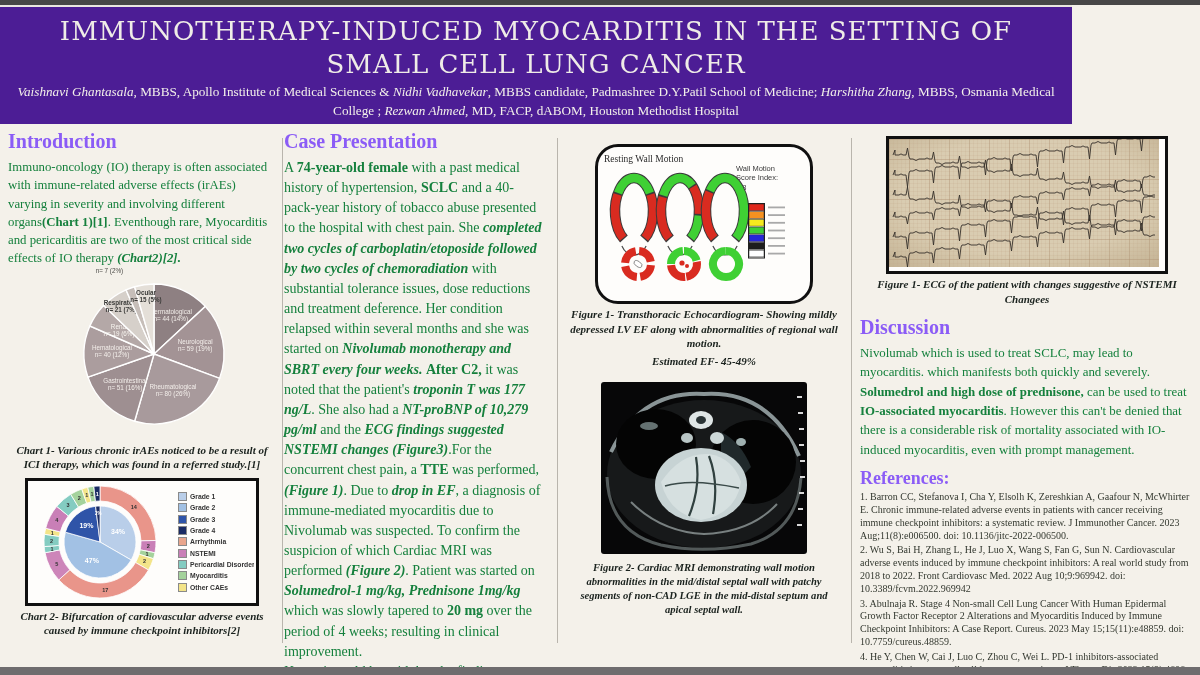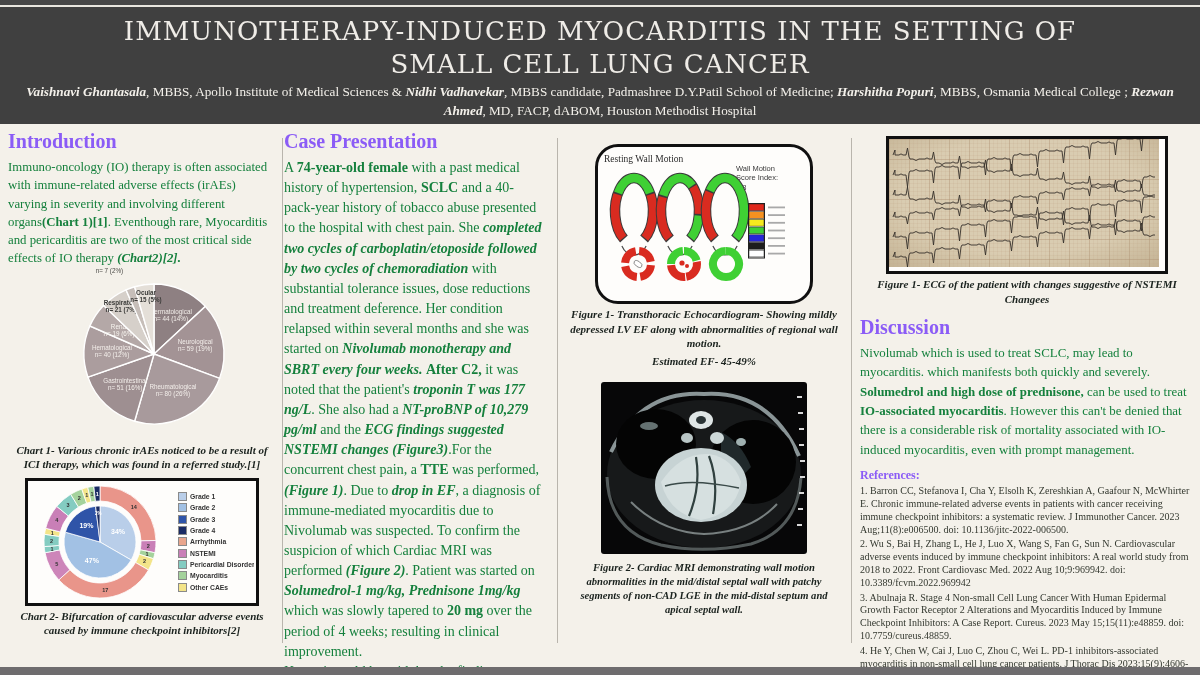--- a/index.html
+++ b/index.html
@@ -1,25 +1,25 @@
 <!DOCTYPE html>
 <html><head>
 <meta charset="utf-8">
 <style>
   html,body{margin:0;padding:0;}
   body{width:1200px;height:675px;position:relative;overflow:hidden;
        background:#f4f1ea;font-family:"Liberation Serif",serif;}
   .top-strip{position:absolute;top:0;left:0;width:1200px;height:5px;background:#474747;}
   .bottom-strip{position:absolute;bottom:0;left:0;width:1200px;height:8px;background:#6e6c6e;}
-  .header{position:absolute;top:5px;left:0;width:1200px;height:117px;background:#404040;
+  .header{position:absolute;top:5px;left:0;width:1072px;height:117px;background:#4c1d95;
           border-top:2px solid #e9e6df;text-align:center;}
   .title{margin:8px auto 2px;max-width:1010px;color:#efece7;font-family:"DejaVu Serif",serif;
          font-size:26px;line-height:1.25;letter-spacing:1px;text-transform:uppercase;font-weight:normal;}
   .authors{margin:2px auto 0;max-width:1150px;color:#f3f0ea;font-size:13.2px;line-height:1.45;}
-  .authors .b{font-weight:bold}
+  .authors .b{font-weight:normal}
   .col{position:absolute;top:130px;}
   #col1{left:8px;width:268px;}
   #col2{left:284px;width:258px;}
   #col3{left:566px;width:276px;top:132px;}
   #col4{left:860px;width:334px;top:132px;}
   .vdiv{position:absolute;top:138px;height:505px;width:1px;background:#b9b5ad;}
   h2{margin:0 0 5px 0;font-size:20px;color:#8b5cf6;font-family:"Liberation Serif",serif;}
   .para{font-size:12.8px;line-height:1.43;color:#15803d;white-space:pre-wrap;}
   #col2 .para{font-size:14px;line-height:1.44;}
   .b{font-weight:bold}.i{font-style:italic}
@@ -29,33 +29,33 @@
   .framed{border:3px solid #101010;background:#fefdfb;}
   #chart2-box{width:228px;height:122px;margin:6px auto 0;display:flex;align-items:center;}
   #chart2-legend{width:76px;padding-left:2px;}
   .lg-row{display:flex;align-items:center;height:11.4px;white-space:nowrap;overflow:hidden;}
   .lg-sw{width:7px;height:7px;border:1px solid #8a8a8a;margin-right:3px;flex:0 0 auto;}
   .lg-tx{font-size:6.8px;font-weight:bold;color:#333;font-family:"Liberation Sans",sans-serif;}
   #fig1-box{width:212px;margin:12px auto 0;border-radius:23px;}
   #fig2-wrap{width:206px;margin:14px auto 0;}
   #fig3-box{width:276px;margin:4px auto 0;}
   #discussion{margin-top:10px;}
-  #refs-heading{font-size:12px;margin:8px 0 2px;}
+  #refs-heading{font-size:18px;margin:8px 0 2px;}
   .ref{font-size:10px;line-height:1.28;color:#33382f;margin-bottom:2px;}
   svg text{font-family:"Liberation Sans",sans-serif;}
   svg .serif{font-family:"Liberation Serif",serif;}
 </style>
 </head>
 <body>
 
 <div class="top-strip"></div>
 
 <div class="header">
   <div class="title">Immunotherapy-Induced Myocarditis in the Setting of Small Cell Lung Cancer</div>
-  <div class="authors"><span class="b i">Vaishnavi Ghantasala</span>, MBBS, Apollo Institute of Medical Sciences  &amp;  <span class="b i">Nidhi Vadhavekar</span>, MBBS candidate, Padmashree D.Y.Patil School of Medicine; <span class="b i">Harshitha Popuri</span>, MBBS, Osmania Medical College ; <span class="b i">Rezwan Ahmed</span>, MD, FACP, dABOM, Houston Methodist Hospital</div>
+  <div class="authors"><span class="b i">Vaishnavi Ghantasala</span>, MBBS, Apollo Institute of Medical Sciences  &amp;  <span class="b i">Nidhi Vadhavekar</span>, MBBS candidate, Padmashree D.Y.Patil School of Medicine; <span class="b i">Harshitha Zhang</span>, MBBS, Osmania Medical College ; <span class="b i">Rezwan Ahmed</span>, MD, FACP, dABOM, Houston Methodist Hospital</div>
 </div>
 
 <div class="vdiv" style="left:282px"></div>
 <div class="vdiv" style="left:557px"></div>
 <div class="vdiv" style="left:851px"></div>
 
 <div id="col1" class="col">
   <h2>Introduction</h2>
   <div class="para"><span>Immuno-oncology (IO) therapy is often associated with immune-related adverse effects (irAEs) varying in severity and involving different organs</span><span class="b">(Chart 1)[1]</span><span>. Eventhough rare, Myocarditis and pericarditis are two of the most critical side effects of IO therapy </span><span class="b i">(Chart2)[2].</span></div>
   <svg id="pie1" width="268" height="168" viewBox="0 0 268 168">

